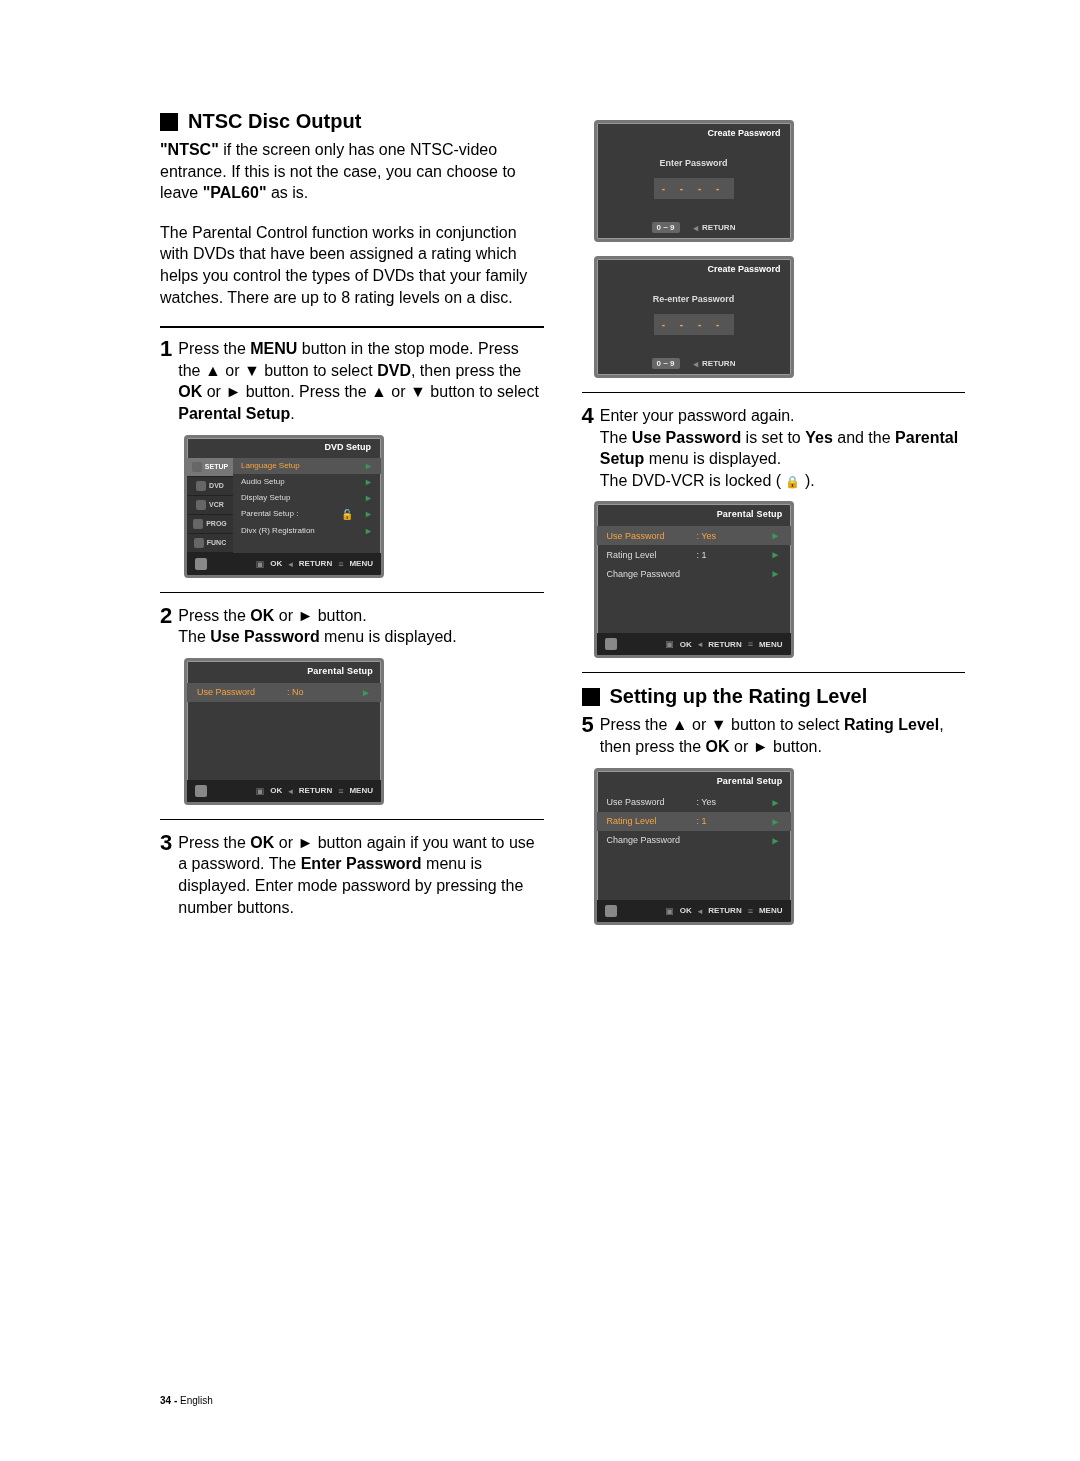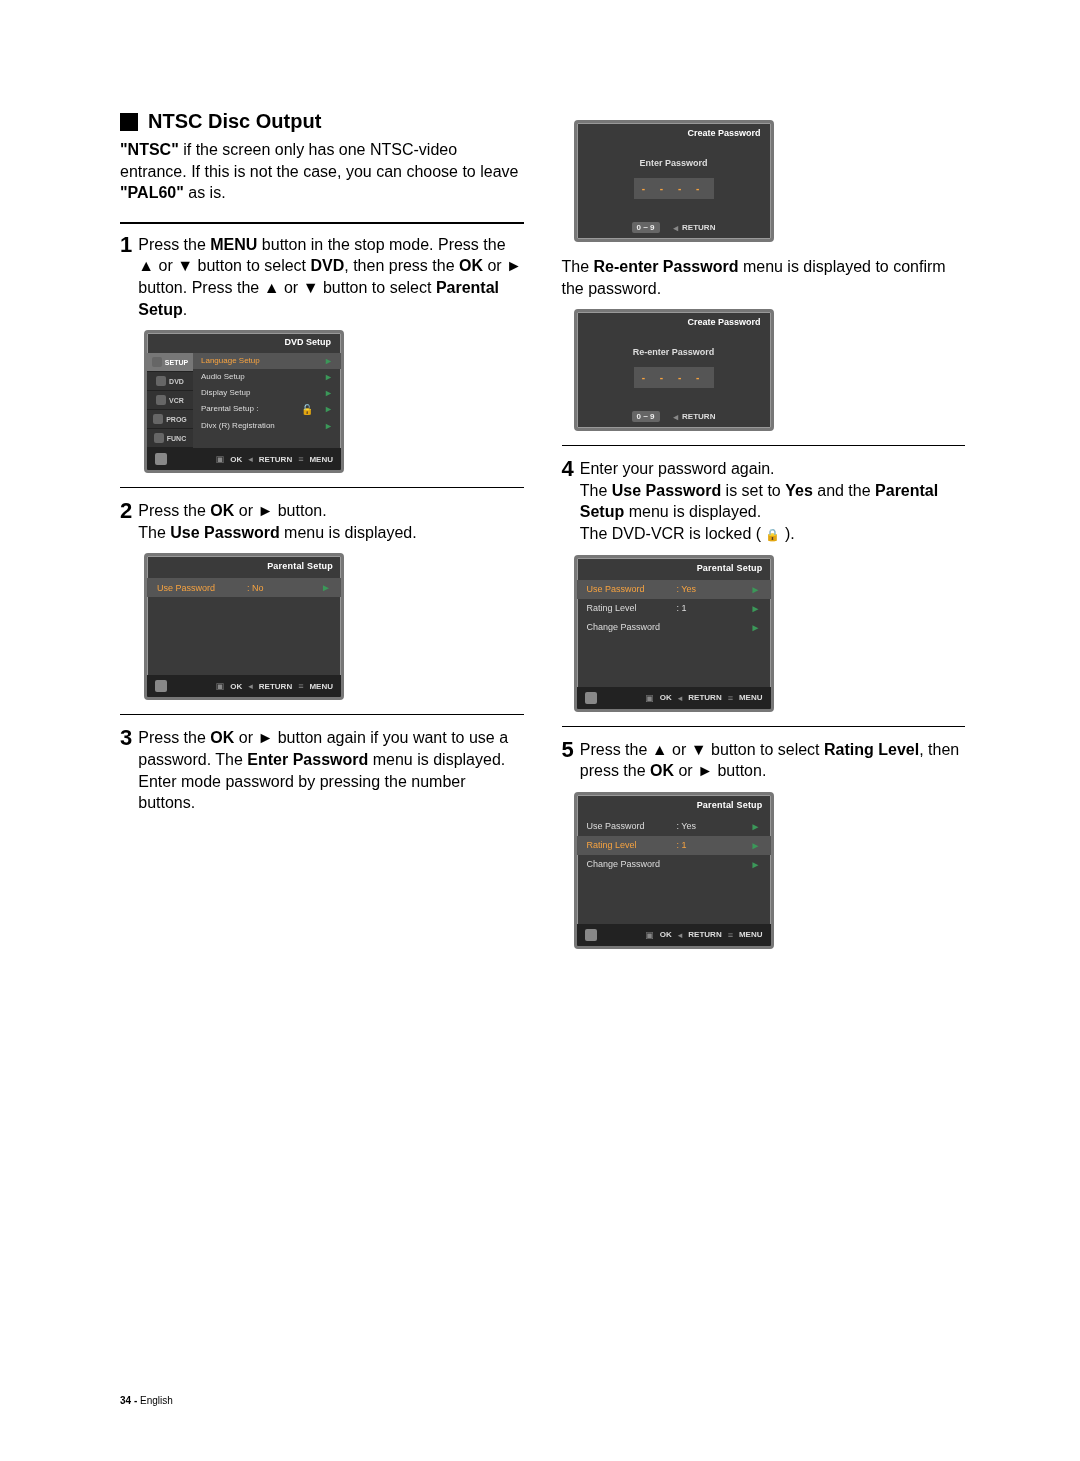--- a/index.html
+++ b/index.html
@@ -1,17 +1,17 @@
 <!DOCTYPE html>
 <html><head>
 <meta charset="utf-8">
 <style>
   * { box-sizing: border-box; margin: 0; padding: 0; }
   body { background: #fff; font-family: Arial, Helvetica, sans-serif; width: 1080px; margin: 0 auto; color: #000; }
-  .page { padding: 110px 115px 63px 120px; position: relative; min-height: 1461px; }
+  .page { padding: 110px 115px 63px 120px; position: relative; min-height: 1461px; margin-left: 40px; }
   .cols { display: flex; gap: 38px; }
   .col { flex: 1; min-width: 0; }
   .sec-head { display:flex; align-items:center; gap:10px; margin-bottom: 6px; }
   .black-sq { width: 18px; height: 18px; background:#000; flex-shrink:0; }
   .sec-title { font-weight: bold; font-size: 20px; }
   .body-text { font-size: 16px; line-height: 1.35; margin-bottom: 18px; }
   .h2 { font-weight: bold; font-size: 20px; margin-bottom: 6px; }
   .hr { border: none; border-top: 2px solid #000; margin: 8px 0 10px 0; }
   .step { display:flex; gap:6px; font-size: 16px; line-height: 1.35; margin-bottom: 10px; }
   .step-num { font-weight:bold; font-size: 22px; line-height:1; }
@@ -73,20 +73,21 @@
     <div class="col">
 
       <div class="sec-head">
         <span class="black-sq"></span>
         <span class="sec-title">NTSC Disc Output</span>
       </div>
       <div class="body-text">
         <span class="b">"NTSC"</span><span> if the screen only has one NTSC-video entrance. If this is not the case, you can choose to leave </span><span class="b">"PAL60"</span><span> as is.</span>
       </div>
 
+      <div class="body-text">The Parental Control function works in conjunction with DVDs that have been assigned a rating which helps you control the types of DVDs that your family watches. There are up to 8 rating levels on a disc.</div>
 
       <hr class="hr">
 
       <div class="step">
         <div class="step-num">1</div>
         <div class="step-body">
           <span>Press the </span><span class="b">MENU</span><span> button in the stop mode. Press the </span><span class="up"></span><span> or </span><span class="down"></span><span> button to select </span><span class="b">DVD</span><span>, then press the </span><span class="b">OK</span><span> or </span><span class="right"></span><span> button. Press the </span><span class="up"></span><span> or </span><span class="down"></span><span> button to select </span><span class="b">Parental Setup</span><span>.</span>
         </div>
       </div>
 
@@ -202,23 +203,20 @@
         <div class="dashes">-  -  -  -</div>
         <div class="pfoot">
           <span class="chip">0 ~ 9</span>
           <span class="ret">
               <span class="gl">◂</span>
               <span>RETURN</span>
             </span>
         </div>
       </div>
 
-      <div class="body-text" style="margin-bottom:8px;">
-        <span>The </span><span class="b">Re-enter Password</span><span> menu is displayed to confirm the password.</span>
-      </div>
 
       <div class="osd osd-pw center-osd" style="margin-left:12px;">
         <div class="title-line">Create Password</div>
         <div class="msg">Re-enter Password</div>
         <div class="dashes">-  -  -  -</div>
         <div class="pfoot">
           <span class="chip">0 ~ 9</span>
           <span class="ret">
               <span class="gl">◂</span>
               <span>RETURN</span>
@@ -263,20 +261,24 @@
             <span class="ft">OK</span>
           <span class="gl">◂</span>
             <span class="ft">RETURN</span>
           <span class="gl">≡</span>
             <span class="ft">MENU</span>
         </div>
       </div>
 
       <hr class="hr-thin">
 
+      <div class="sec-head">
+        <span class="black-sq"></span>
+        <span class="sec-title">Setting up the Rating Level</span>
+      </div>
 
       <div class="step">
         <div class="step-num">5</div>
         <div class="step-body">
           <span>Press the </span><span class="up"></span><span> or </span><span class="down"></span><span> button to select </span><span class="b">Rating Level</span><span>, then press the </span><span class="b">OK</span><span> or </span><span class="right"></span><span> button.</span>
         </div>
       </div>
 
       <div class="osd" style="margin-left:12px;">
         <div class="tbar">Parental  Setup</div>

